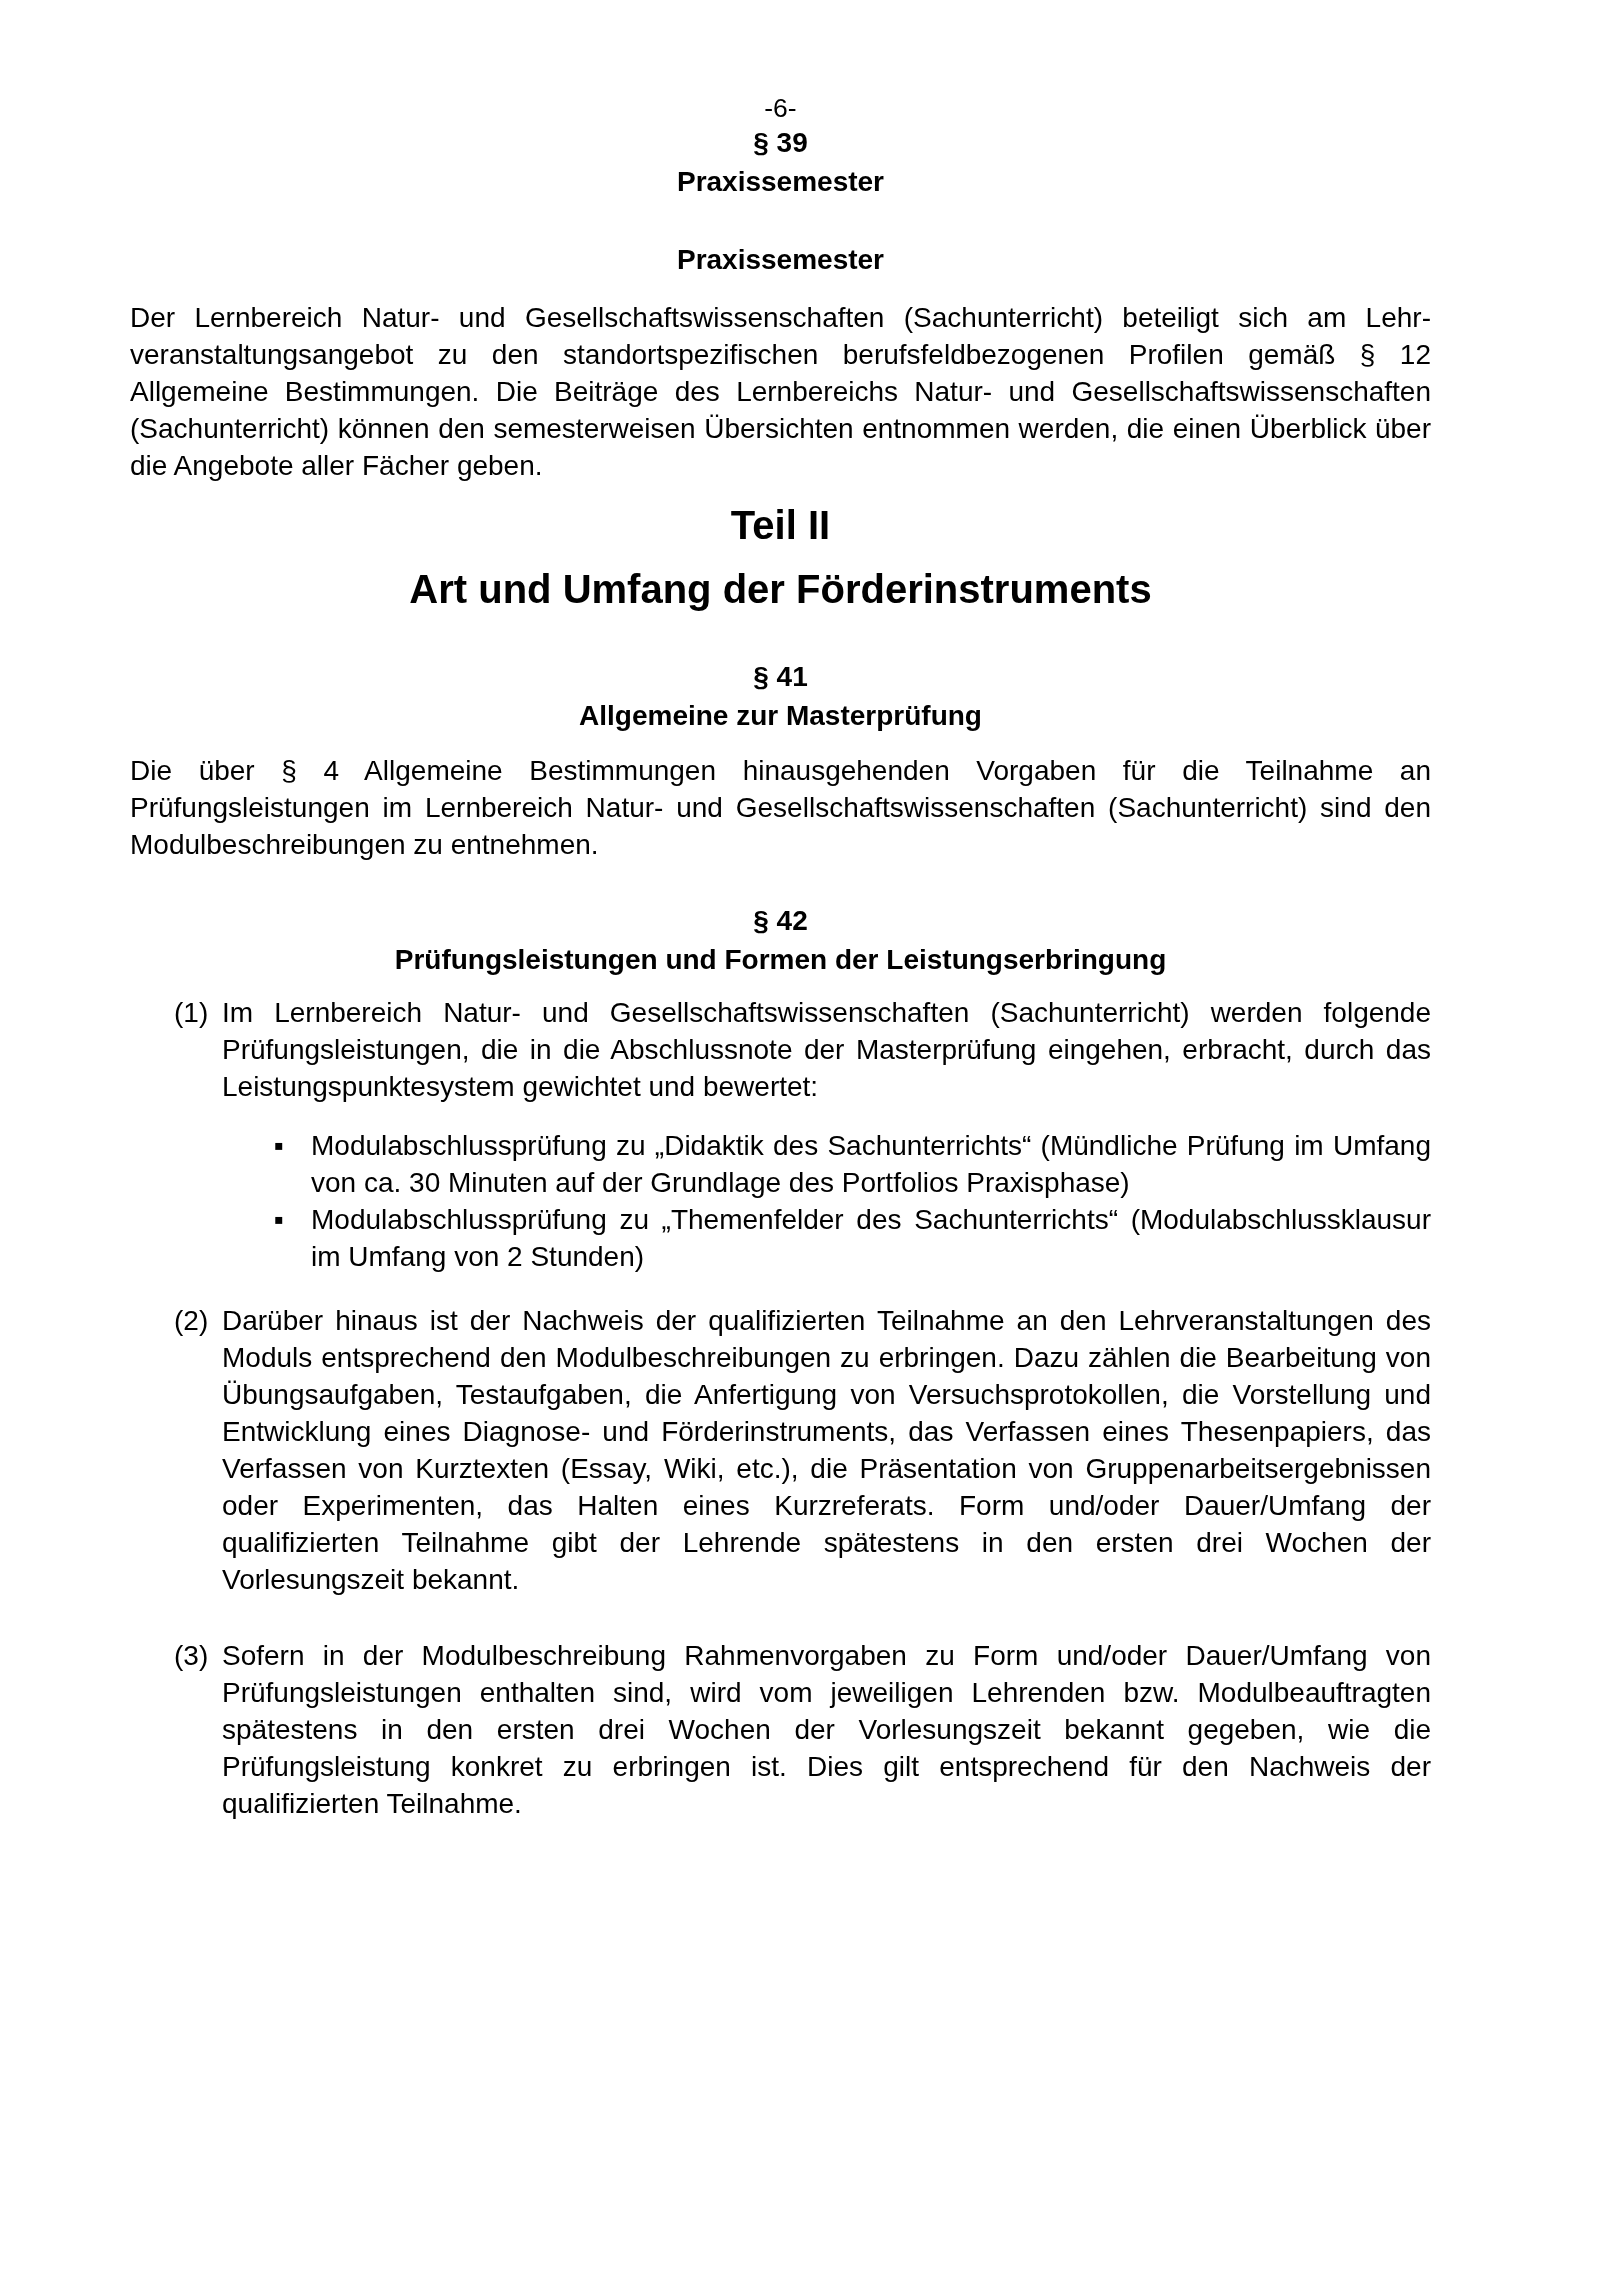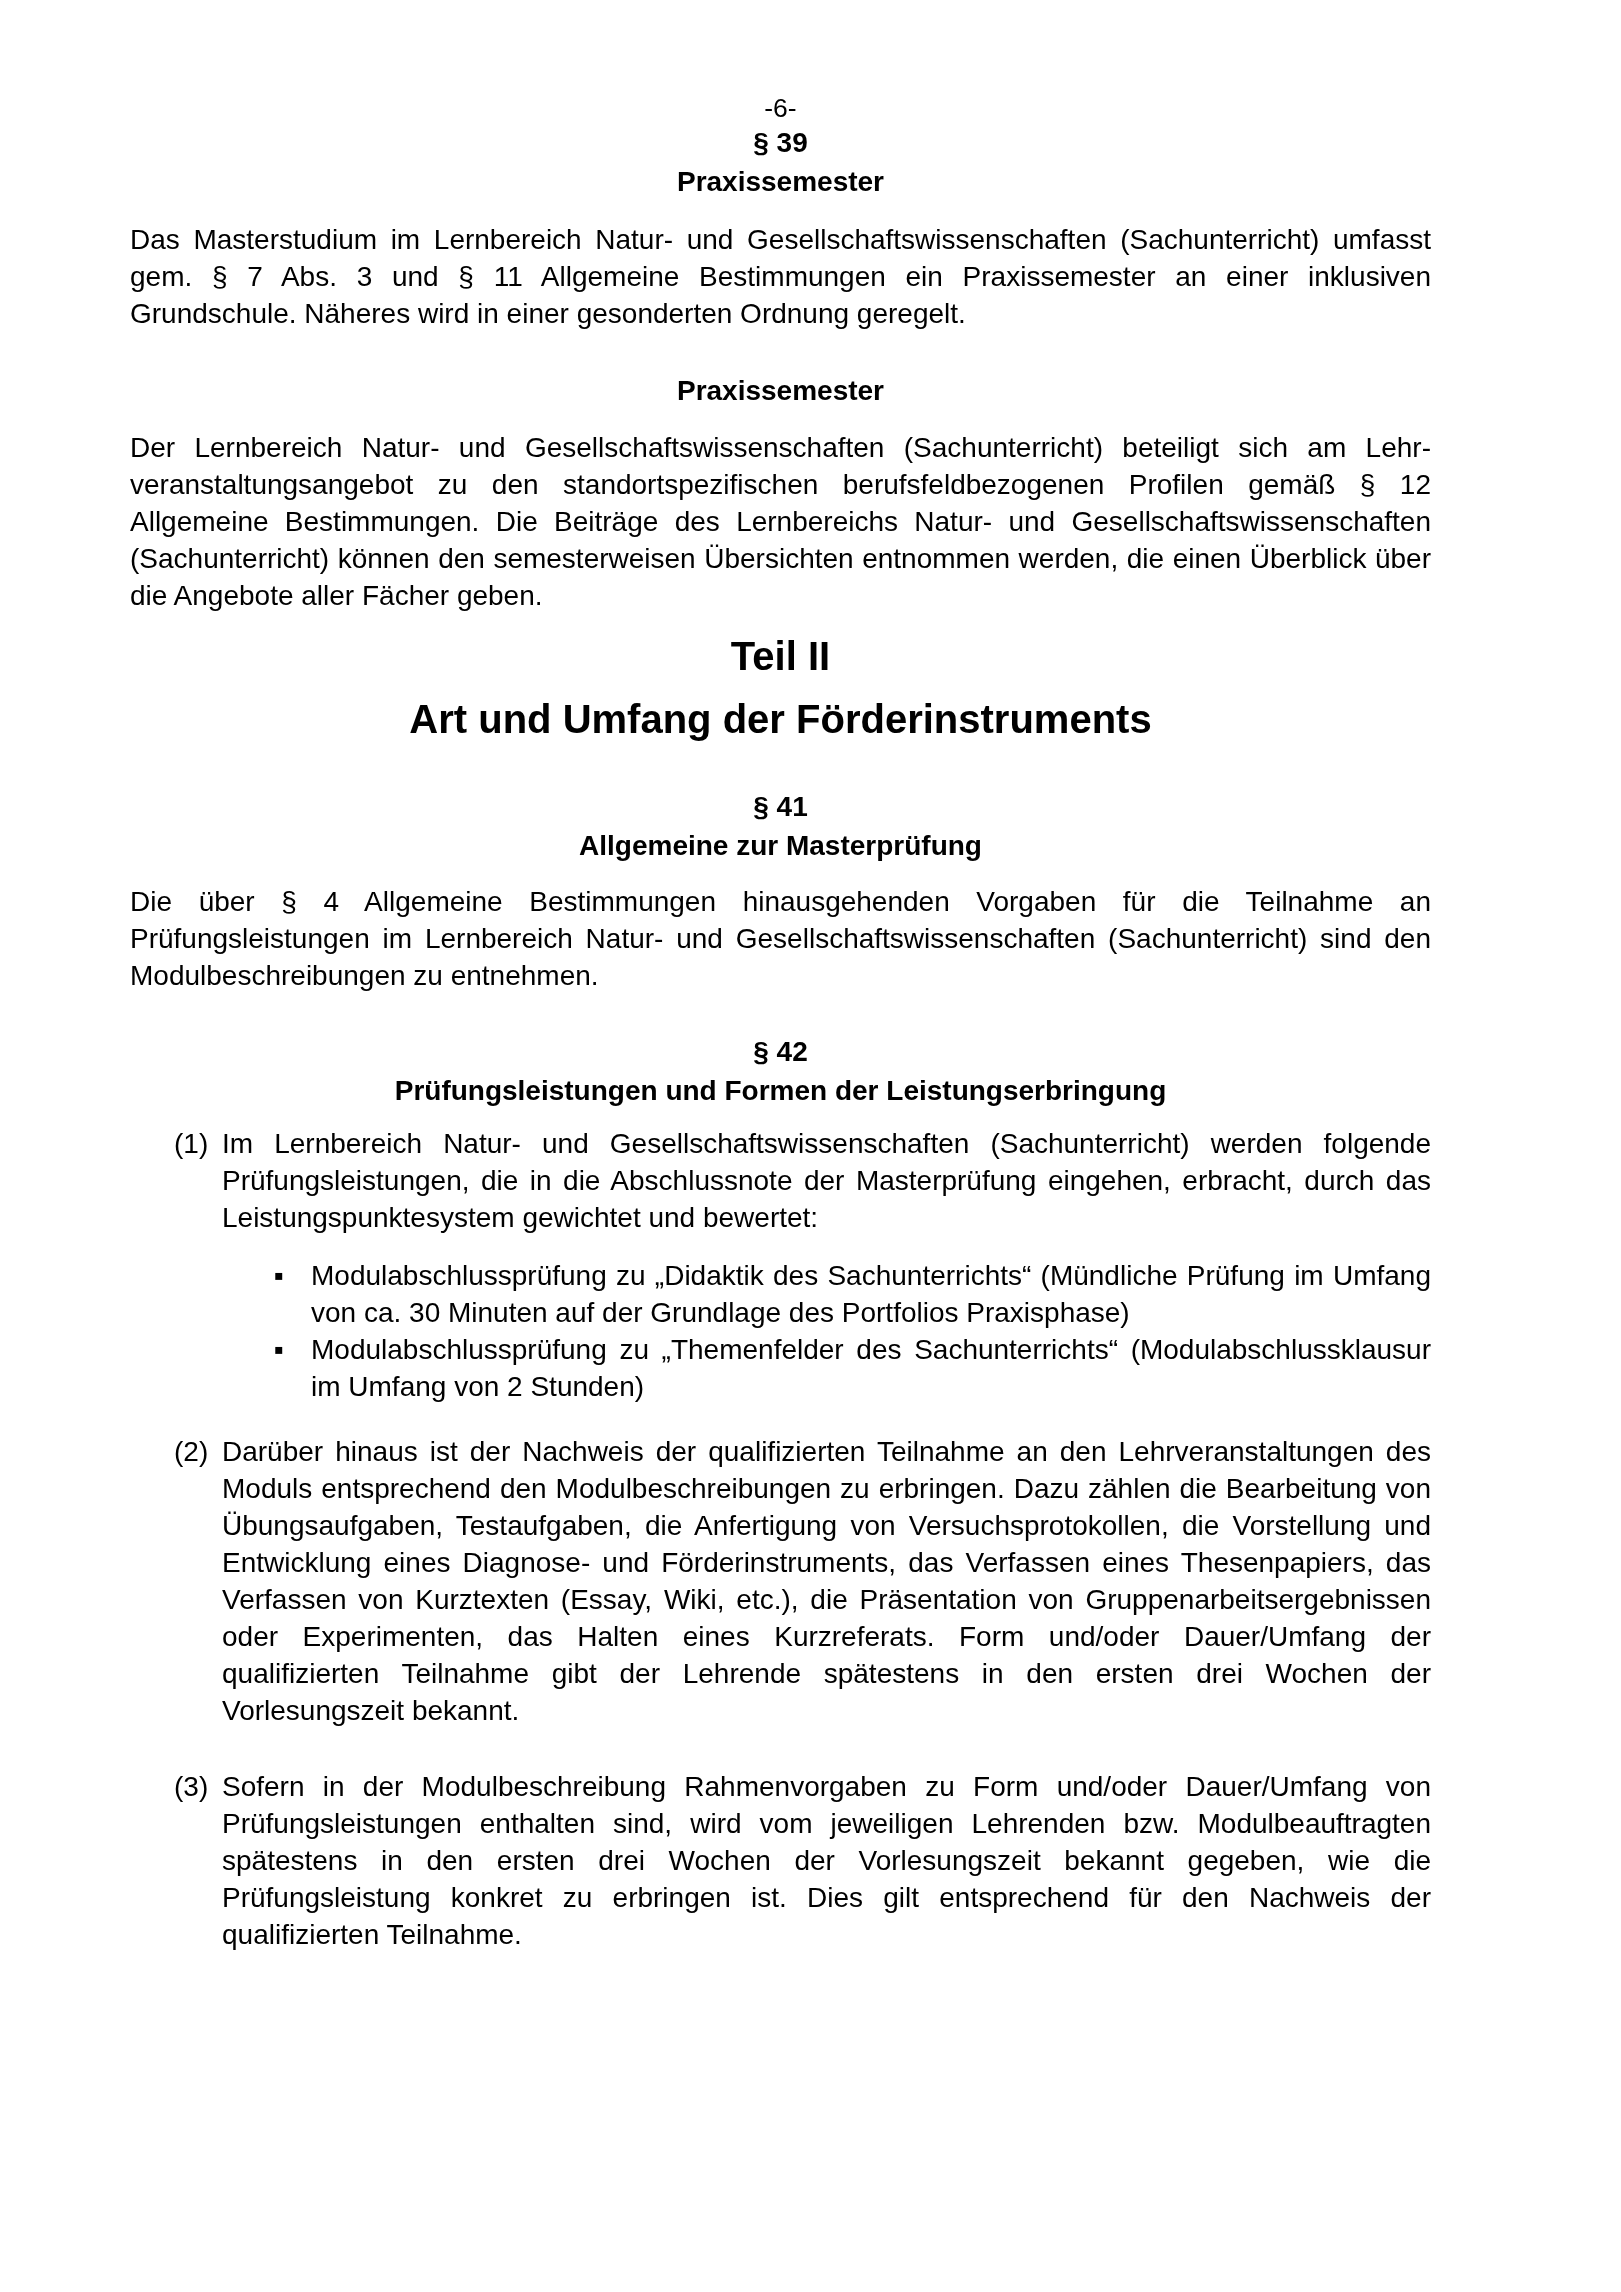--- a/index.html
+++ b/index.html
@@ -81,21 +81,20 @@
 <body>
 
 <div class="page">
 
   <div class="pagenum">-6-</div>
 
   <div class="sec-heading" id="h39">
     <div>§ 39</div>
     <div>Praxissemester</div>
   </div>
-  <div class="para" id="p39">Das Masterstudium im Lernbereich Natur- und Gesellschaftswissenschaften (Sachunterricht) umfasst gem. § 7 Abs. 3 und § 11 Allgemeine Bestimmungen ein Praxissemester an einer inklusiven Grundschule. Näheres wird in einer gesonderten Ordnung geregelt.</div>
 
   <div class="sec-heading" id="h40">
     <div>Praxissemester</div>
   </div>
   <div class="para" id="p40">Der Lernbereich Natur- und Gesellschaftswissenschaften (Sachunterricht) beteiligt sich am Lehr­veranstaltungsangebot zu den standortspezifischen berufsfeldbezogenen Profilen gemäß § 12 Allgemeine Bestimmungen. Die Beiträge des Lernbereichs Natur- und Gesellschaftswissenschaften (Sachunterricht) können den semesterweisen Übersichten entnommen werden, die einen Überblick über die Angebote aller Fächer geben.</div>
 
   <div class="part-heading" id="part-title">Teil II</div>
   <div class="part-heading" id="part-subtitle">Art und Umfang der Förderinstruments</div>
 
   <div class="sec-heading" id="h41">

